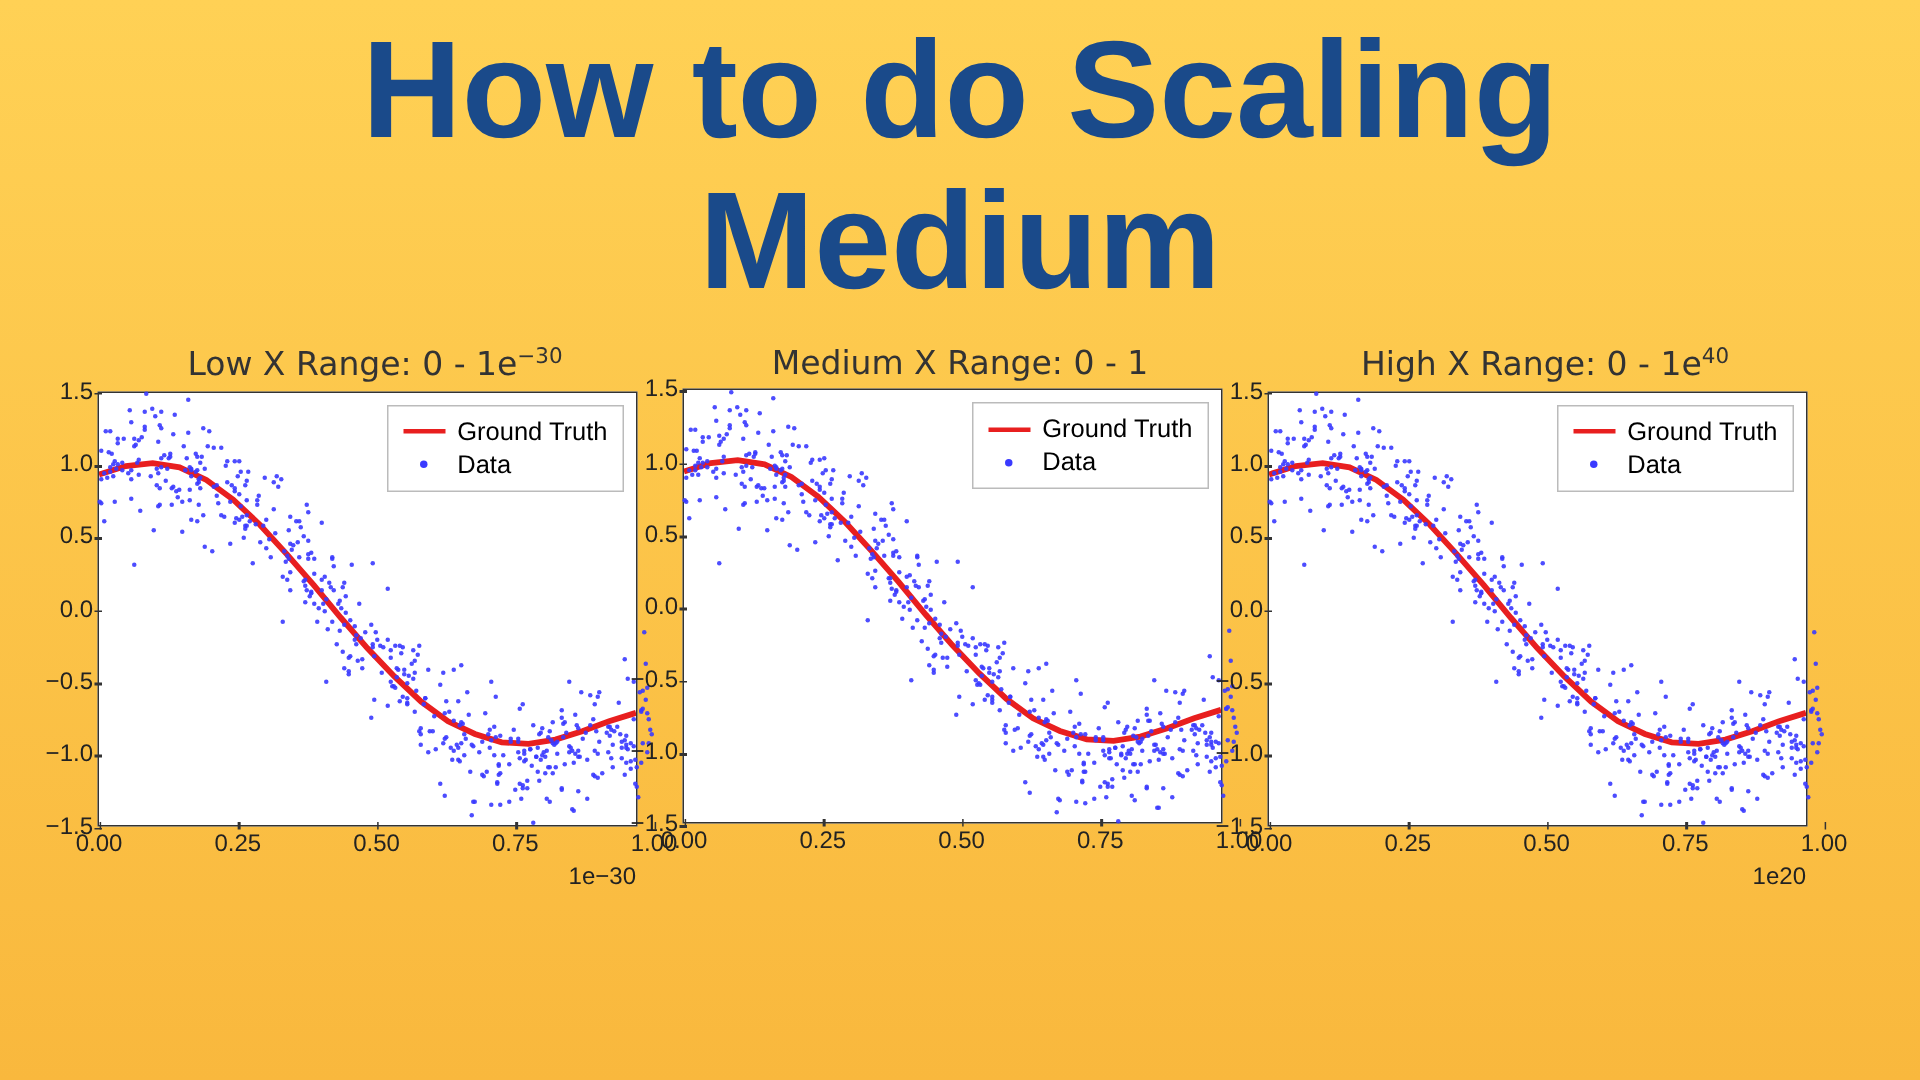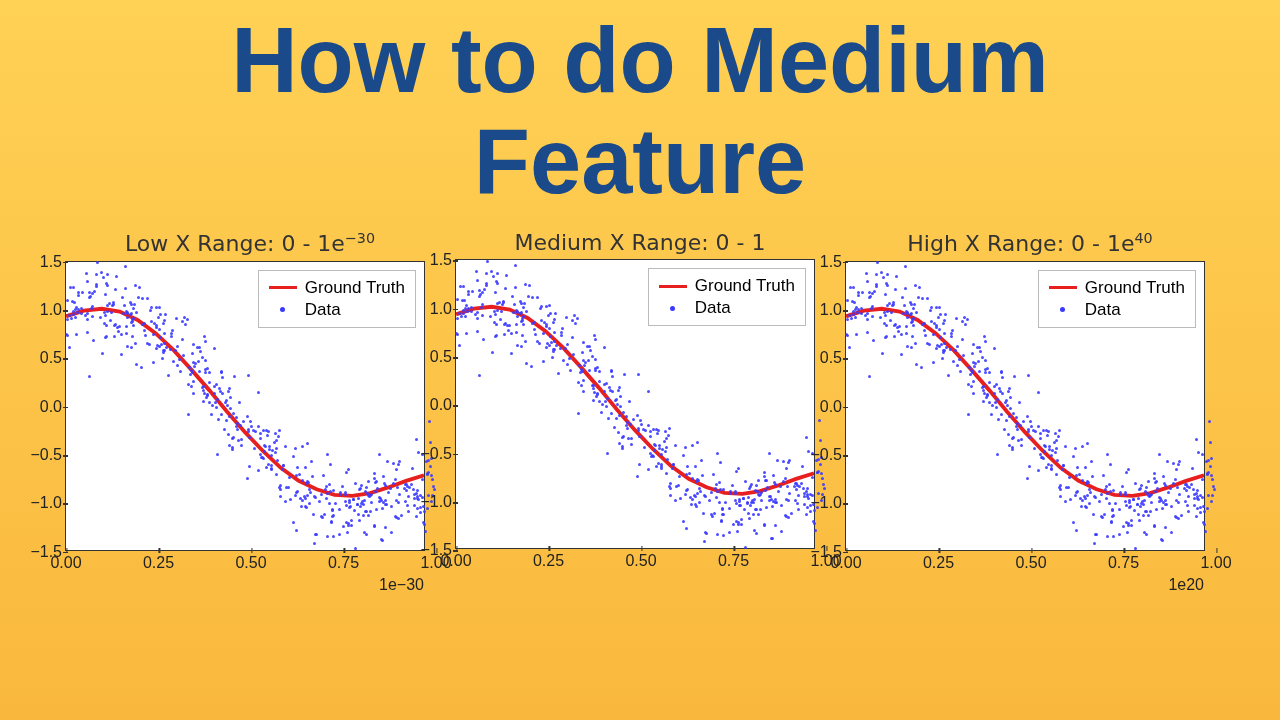--- a/index.html
+++ b/index.html
@@ -35,22 +35,22 @@
   .legend-row{display:flex;align-items:center;gap:8px;height:22px;}
   .legend-line{width:28px;height:3px;background:#e81f1f;}
   .legend-dot{width:28px;display:flex;justify-content:center;}
   .legend-dot span{width:5px;height:5px;background:#3a3aff;border-radius:50%;}
   sup{font-size:.65em;}
 </style>
 </head>
 <body>
 
 <div class="title">
-  <span class="line">How to do Medium</span>
-  <span class="line">Feature</span>
+  <span class="line">How to do Scaling</span>
+  <span class="line">Medium</span>
 </div>
 
 <div class="charts-row">
 
   <div class="chart">
     <div class="chart-title">Low X Range: 0 - 1e<sup>−30</sup></div>
     <div class="plot-box">
       <div class="yticks">
           <div class="ytick" style="top: 0px;">1.5</div>
           <div class="ytick" style="top: 48.3333px;">1.0</div>

